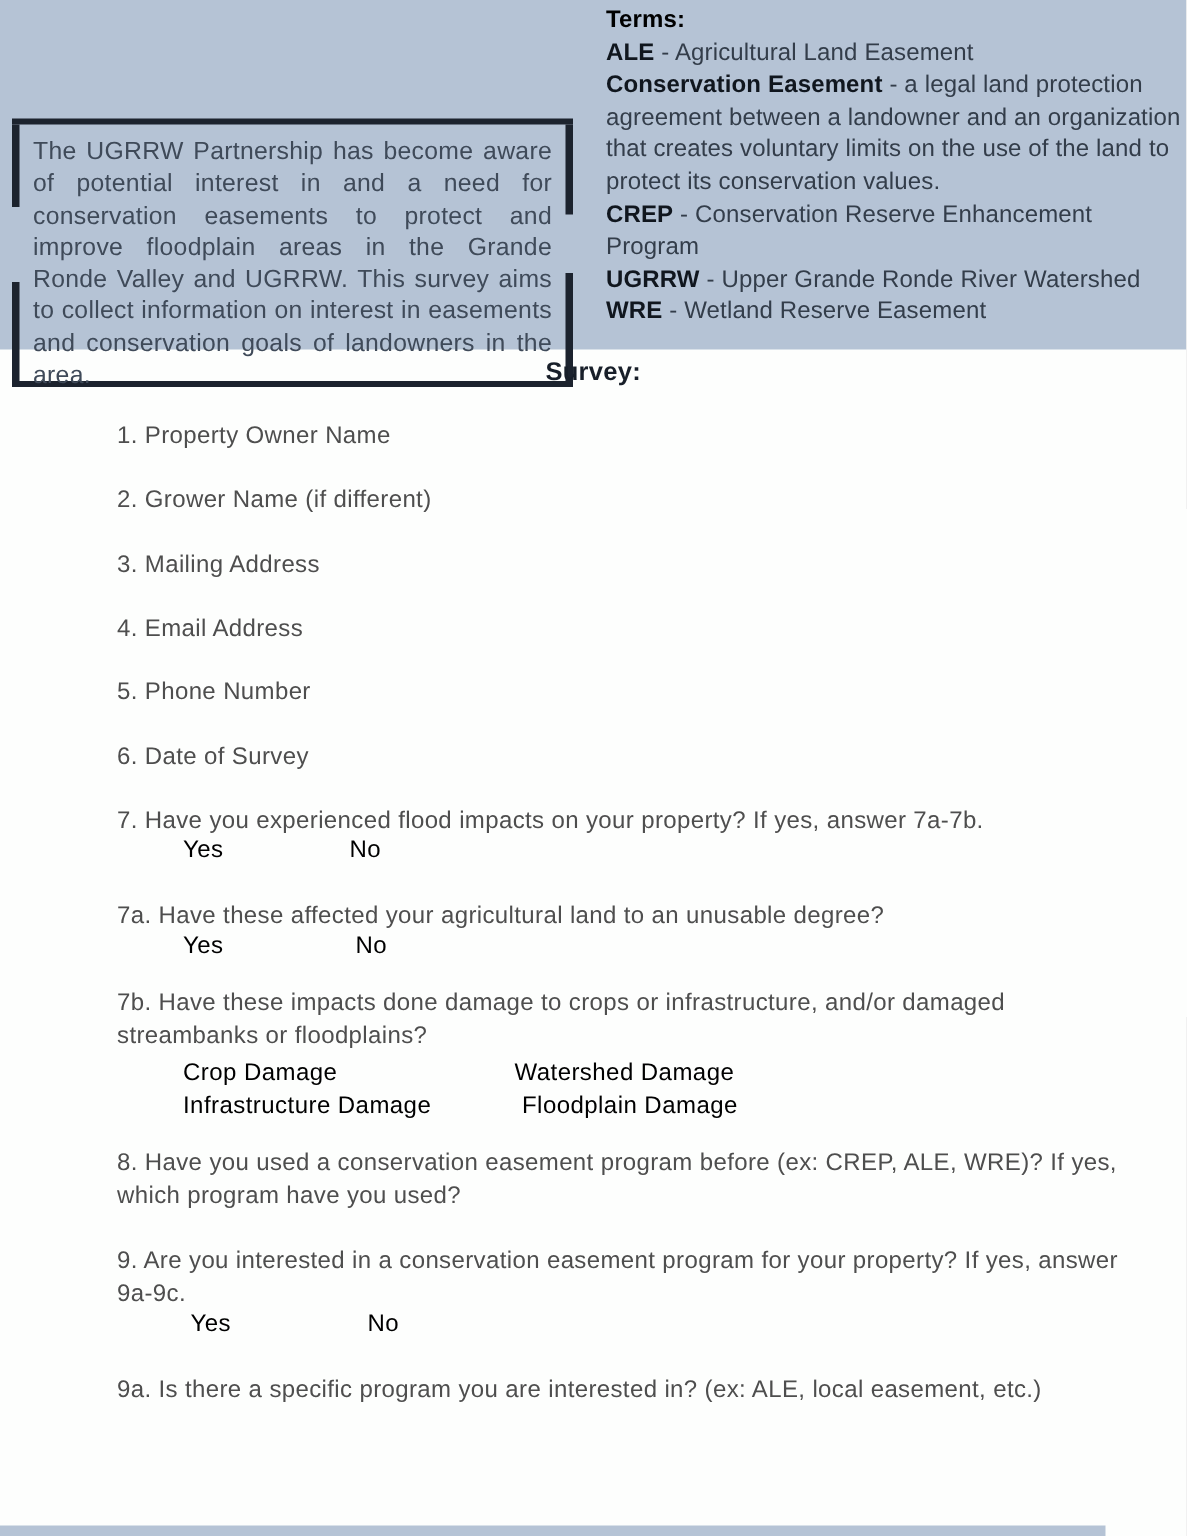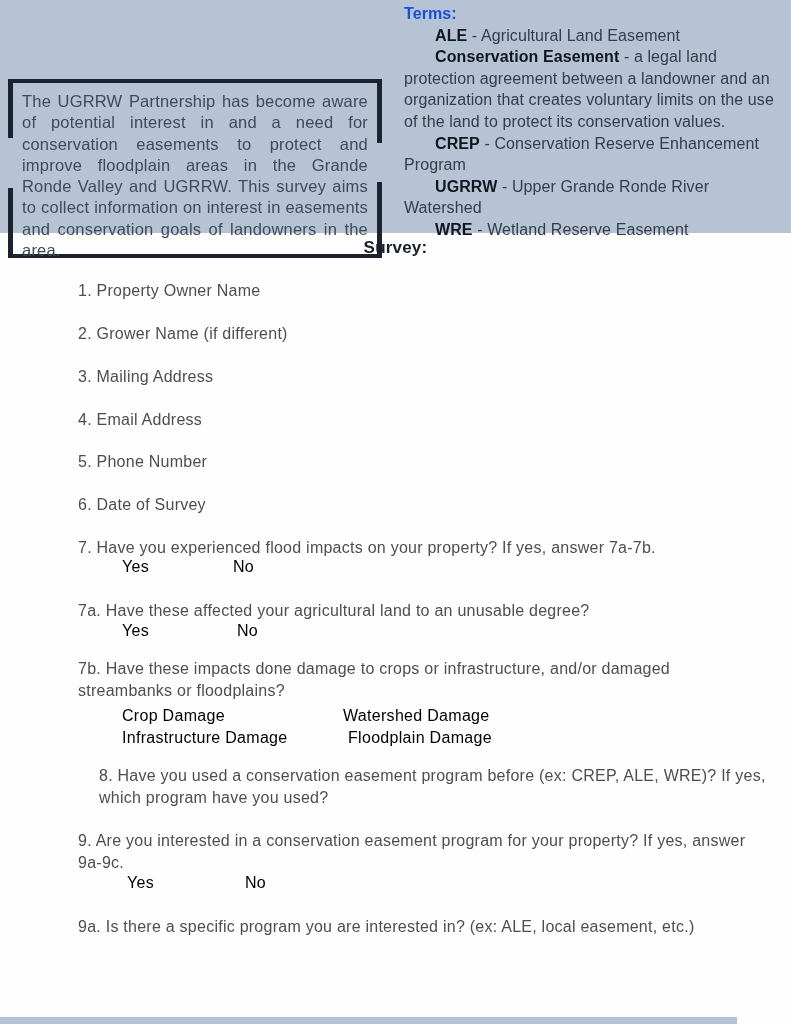--- a/index.html
+++ b/index.html
@@ -49,22 +49,22 @@
   
   .terms {
     position: absolute;
     left: 404px; top: 3px;
     width: 384px;
     font-size: 16px;
     line-height: 21.6px;
     color: #333d4a;
     letter-spacing: 0.1px;
   }
-  .terms b { color: #10161e; font-weight: 700; margin-left: 31px; }
-  .terms-title { font-weight: 700; color: #1d4ed8; }
+  .terms b { color: #10161e; font-weight: 700; }
+  .terms-title { font-weight: 700; color: #000000; }
 
   
   .survey-title {
     position: absolute;
     left: 0; top: 238px; width: 791px;
     text-align: center;
     font-size: 17px;
     font-weight: 700;
     color: #181f29;
     letter-spacing: 0.2px;
@@ -97,21 +97,21 @@
   .q7-yes { left: 122px; top: 558px; }
   .q7-no  { left: 233px; top: 558px; }
   .q7a { top: 600px; width: 680px; }
   .q7a-yes { left: 122px; top: 622px; }
   .q7a-no  { left: 237px; top: 622px; }
   .q7b { top: 658px; width: 662px; }
   .q7b-o1 { left: 122px; top: 707px; }
   .q7b-o2 { left: 343px; top: 707px; }
   .q7b-o3 { left: 122px; top: 729px; }
   .q7b-o4 { left: 348px; top: 729px; }
-  .q8  { top: 765px; width: 668px; margin-left: 21px; }
+  .q8  { top: 765px; width: 668px; }
   .q9  { top: 830px; width: 672px; }
   .q9-yes { left: 127px; top: 874px; }
   .q9-no  { left: 245px; top: 874px; }
   .q9a { top: 916px; width: 690px; }
 
   
   .footer-bar {
     position: absolute;
     left: 0; bottom: 0;
     width: 737px; height: 7px;

